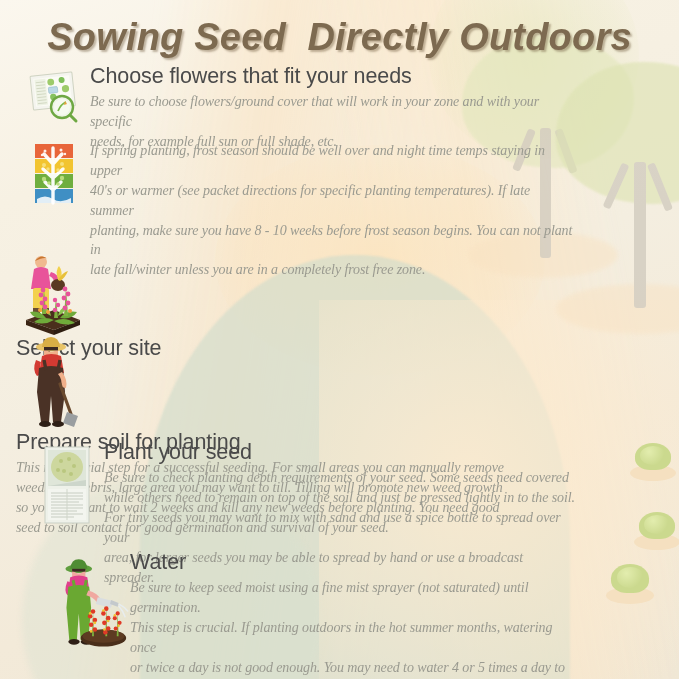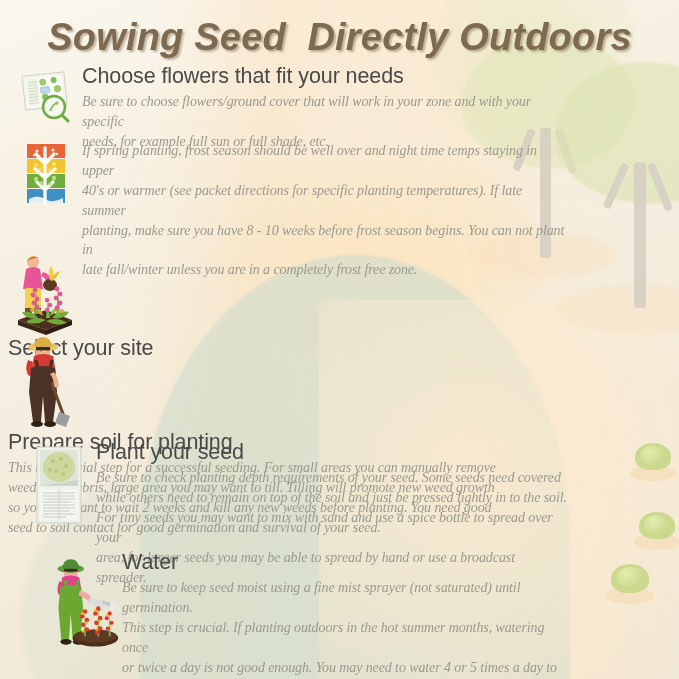--- a/index.html
+++ b/index.html
@@ -107,21 +107,21 @@
     font-style:italic;
     font-size:38px;
     letter-spacing:.2px;
     color:#7d6a50;
     text-shadow:2px 2px 2px rgba(120,100,70,.45);
     white-space:pre;
   }
 
   
   .sections{
-    position:absolute; left:0; top:64px; width:574px;
+    position:absolute; left:8px; top:64px; width:574px;
     z-index:4;
   }
   .section{
     position:relative;
     display:flex;
     align-items:flex-start;
     padding-left:8px;
   }
   .icon-col{
     width:74px;

